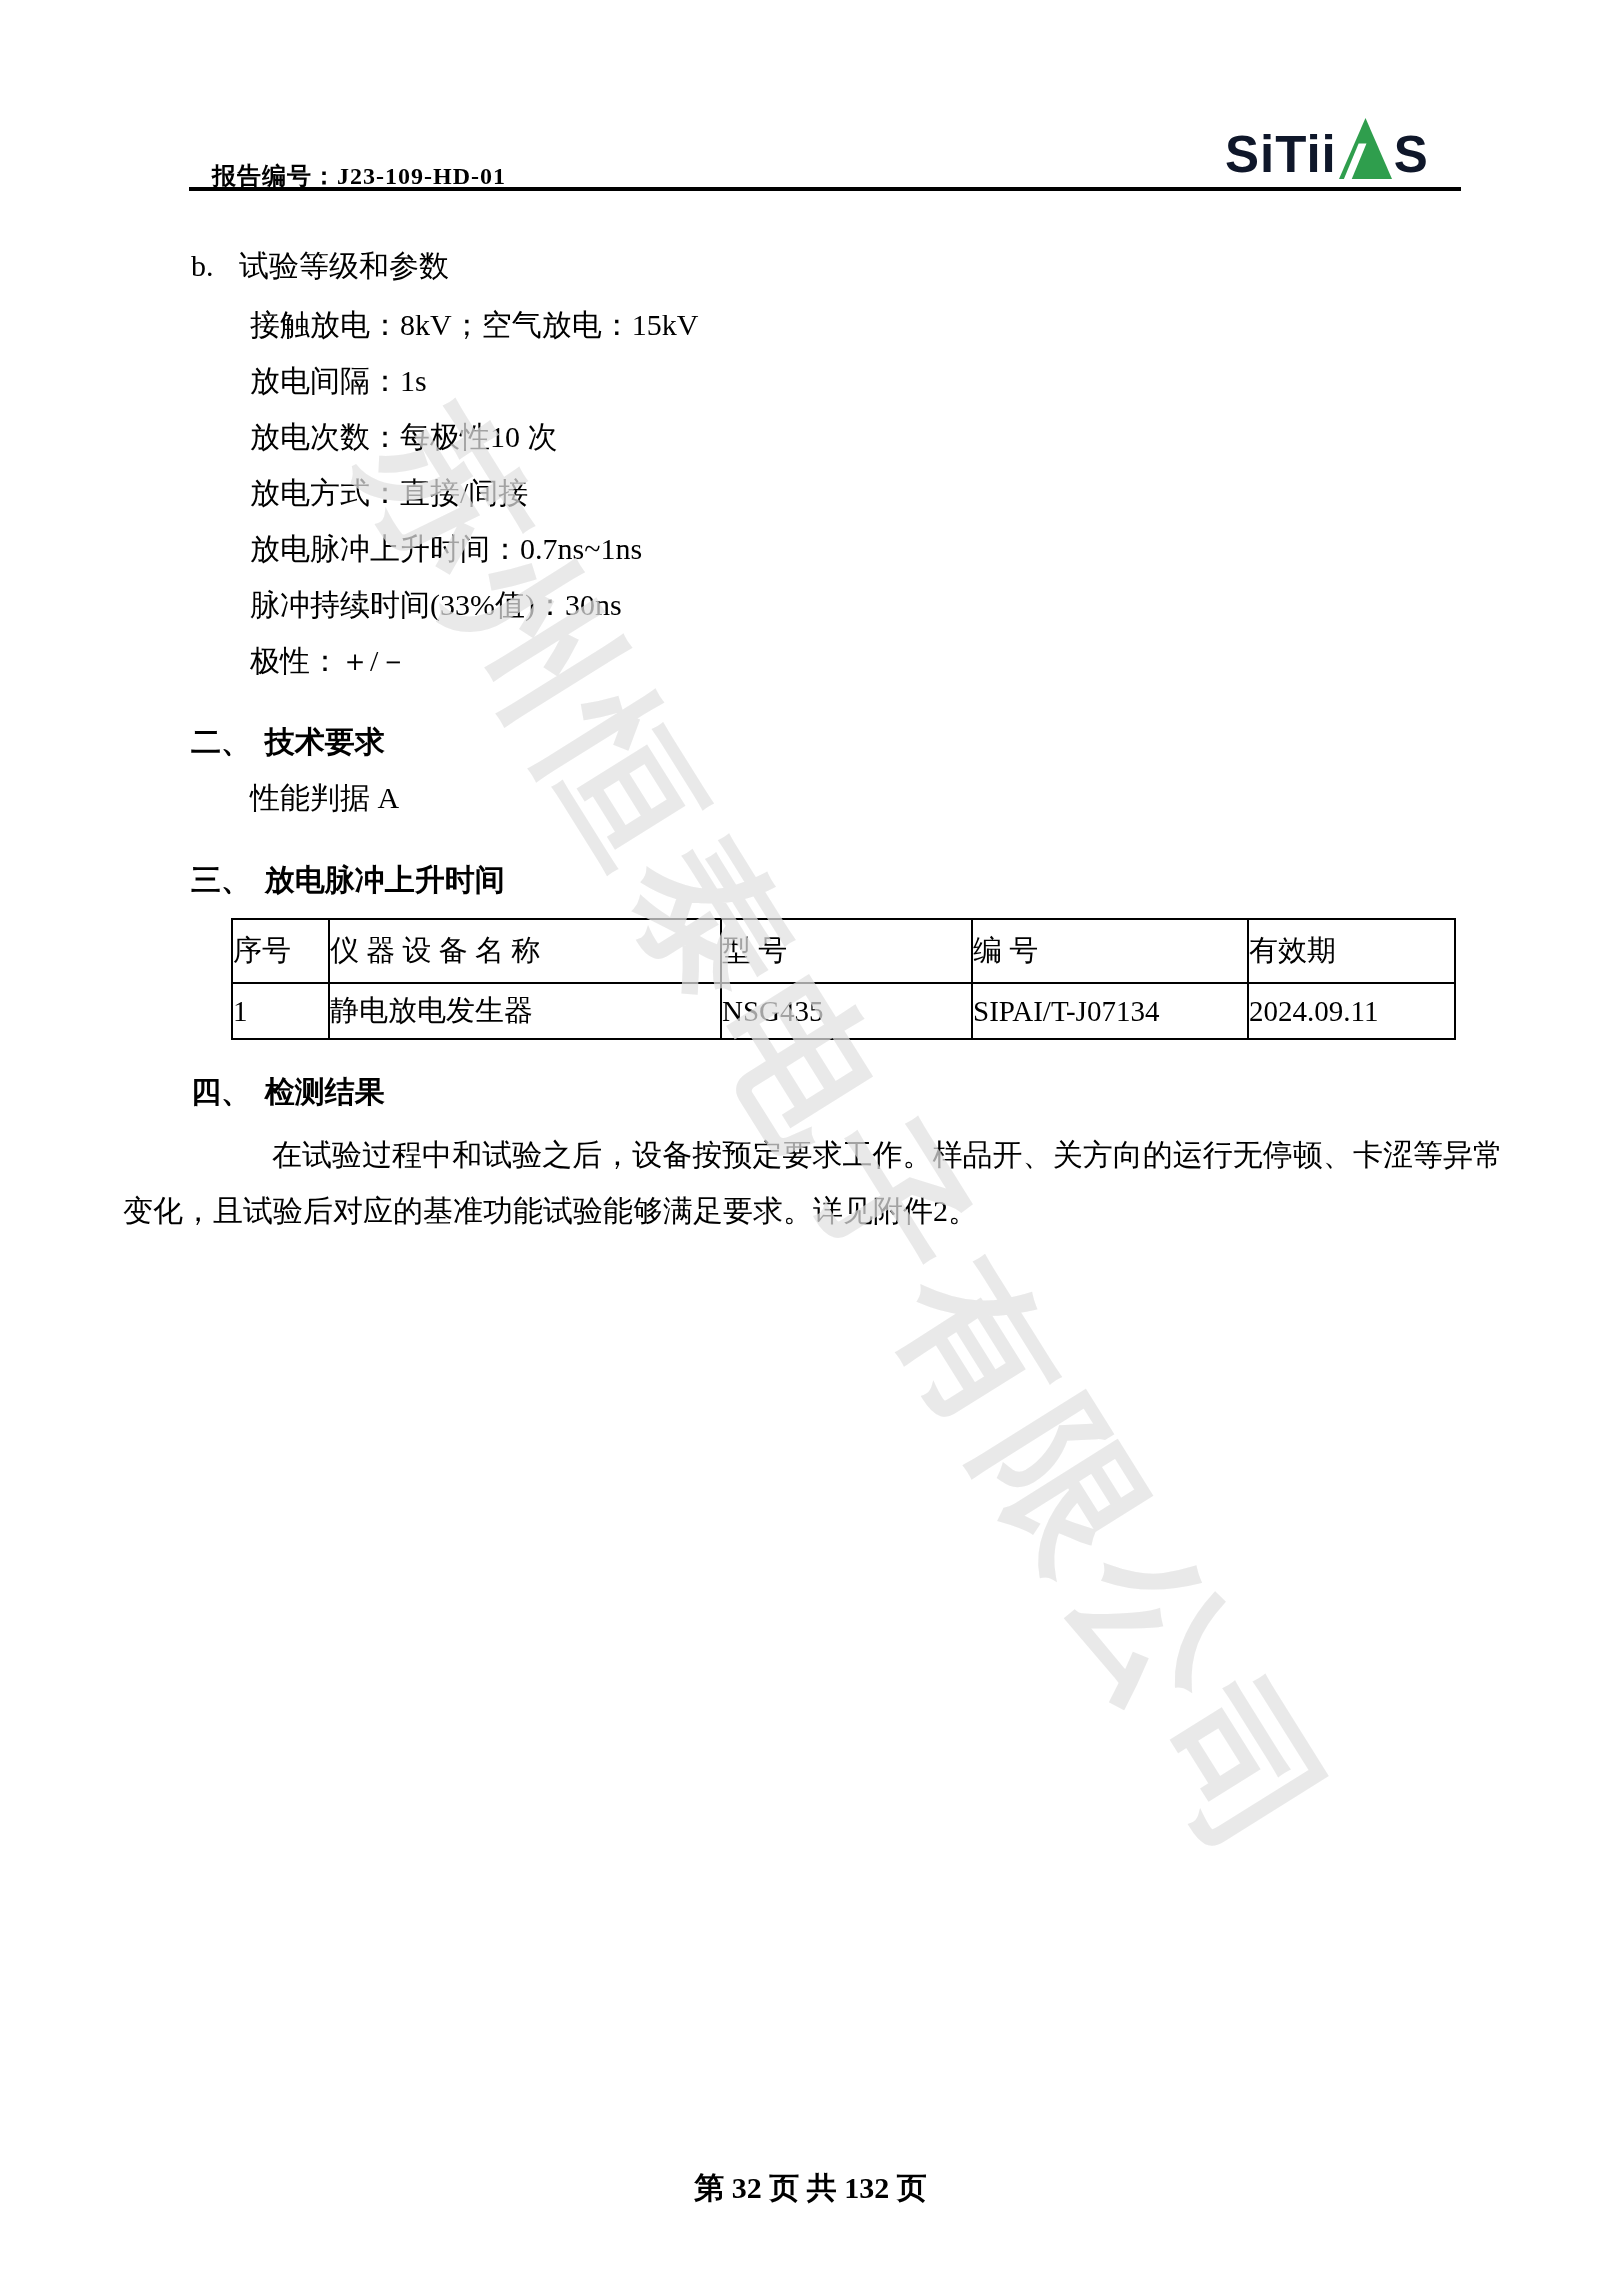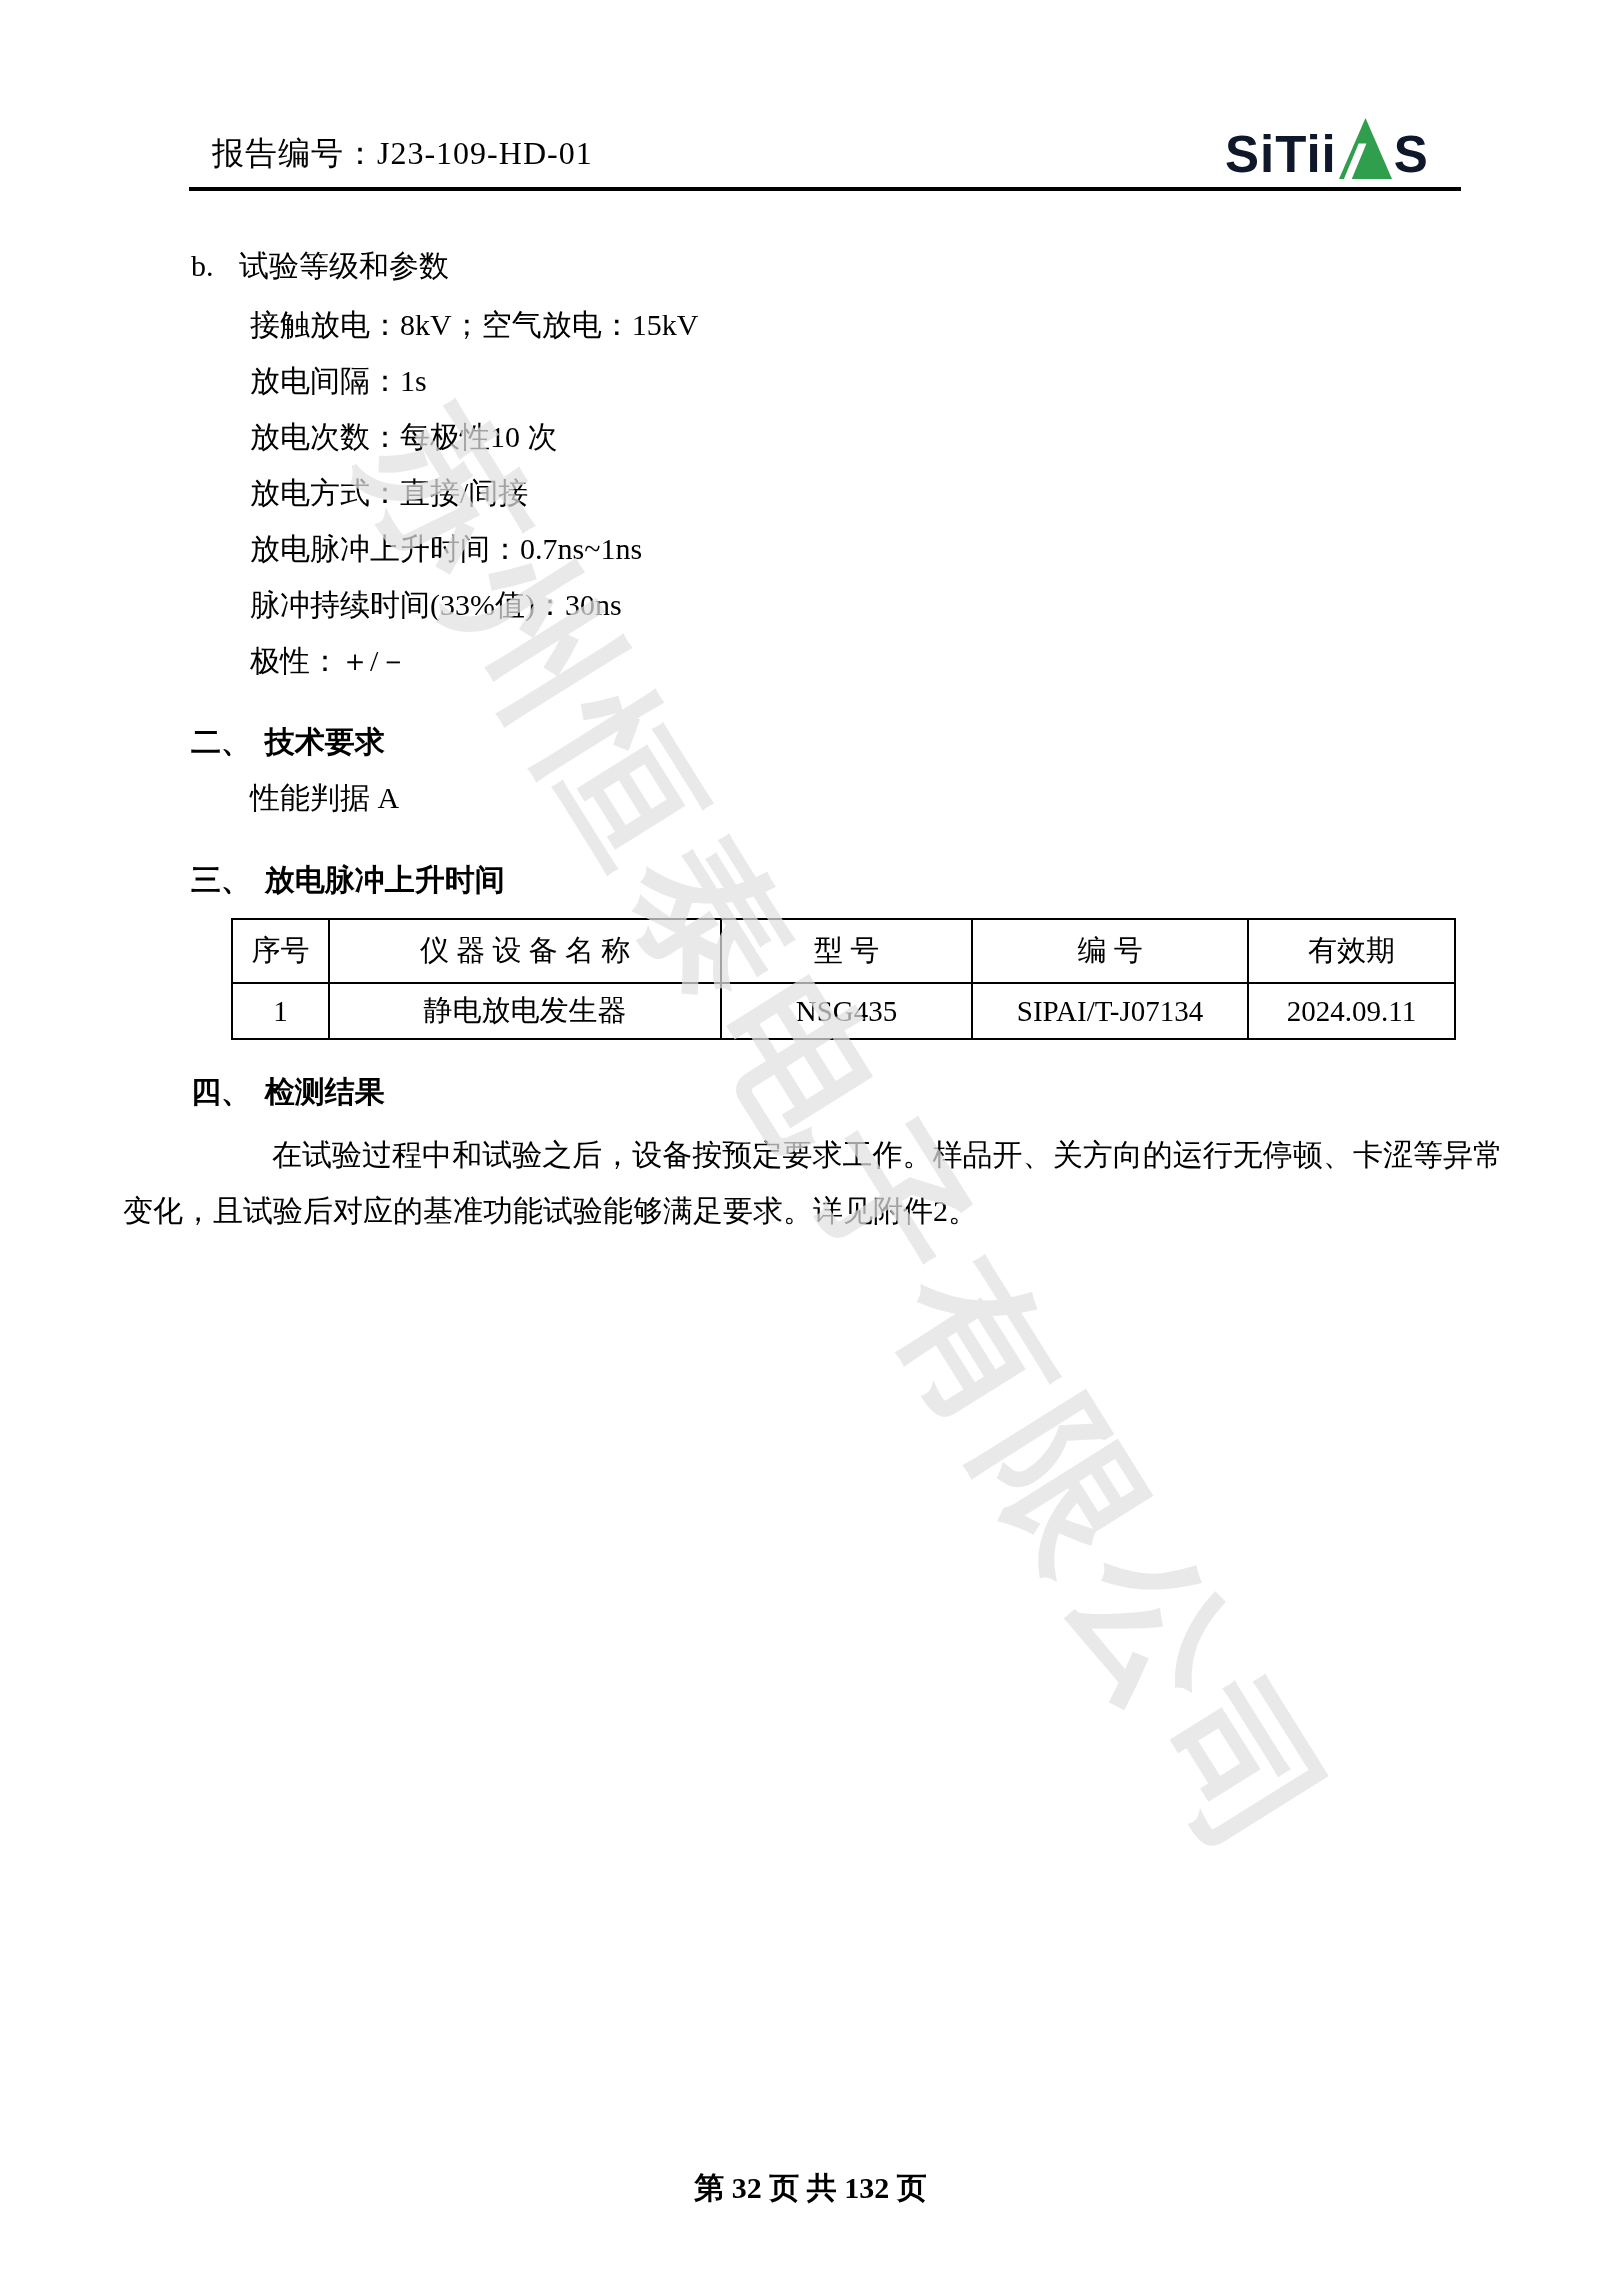--- a/index.html
+++ b/index.html
@@ -9,22 +9,22 @@
     margin:0 auto;
     background:#ffffff;
     overflow:hidden;
     font-family:"Liberation Serif","DejaVu Serif",serif;
     color:#000;
   }
   .abs { position:absolute; }
 
   
   .report-no {
-    left:212px; top:132px;
-    font-size:32px; font-weight:normal;
+    left:212px; top:160px;
+    font-size:24px; font-weight:bold;
     letter-spacing:1px;
     z-index:2;
   }
   .logo {
     left:1225px; top:114px; height:65px;
     display:flex; align-items:flex-end;
     z-index:2;
   }
   .logo-text {
     font-family:"Liberation Sans","DejaVu Sans",sans-serif;
@@ -57,21 +57,21 @@
     left:231px; top:918px;
     border-collapse:collapse;
     table-layout:fixed;
     width:1223px;
     font-size:29px;
     z-index:2;
     position:absolute;
   }
   .equip-table td, .equip-table th {
     border:2px solid #000;
-    text-align:center;
+    text-align:left;
     vertical-align:middle;
     font-weight:normal;
     padding:0;
     overflow:hidden;
   }
   .equip-table { border:2.9px solid #000; }
   .equip-table tr.hdr { height:64px; }
   .equip-table tr.row { height:56px; }
 
   

